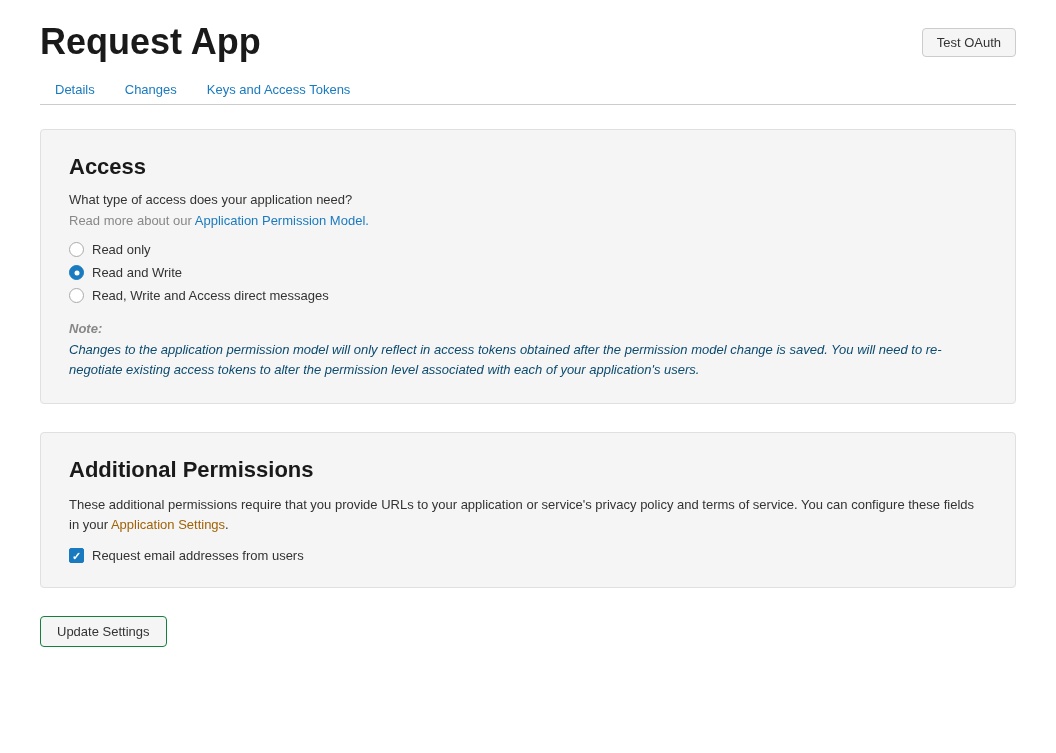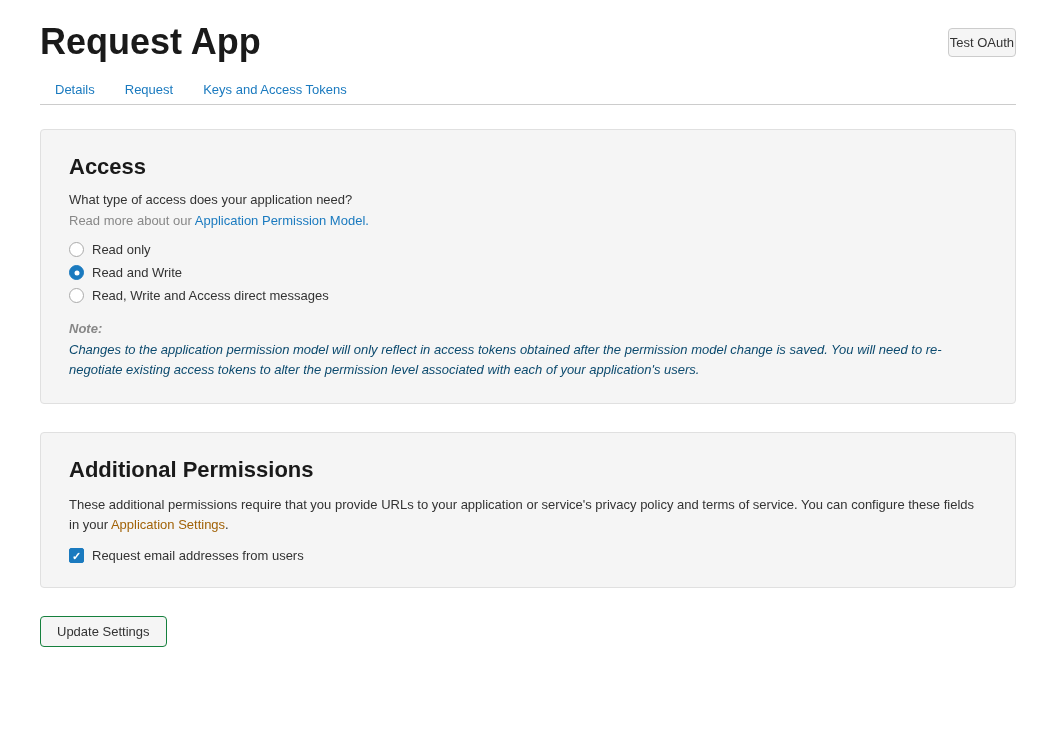--- a/index.html
+++ b/index.html
@@ -20,21 +20,21 @@
       justify-content: space-between;
       margin-bottom: 10px;
     }
     .app-title {
       font-size: 36px;
       font-weight: bold;
       color: #1a1a1a;
       line-height: 1.2;
     }
     .test-oauth-btn {
-      padding: 6px 1px;
+      padding: 6px 14px;
       background: #f5f5f5;
       border: 1px solid #ccc;
       border-radius: 4px;
       font-size: 13px;
       color: #333;
       cursor: pointer;
       margin-top: 8px;
     }
     .tabs-bar {
       display: flex;
@@ -198,21 +198,21 @@
 
 <div class="page-container">
 
   <div class="header-row">
     <h1 class="app-title">Request App</h1>
     <button class="test-oauth-btn">Test OAuth</button>
   </div>
 
   <div class="tabs-bar">
     <a class="tab">Details</a>
-    <a class="tab">Request</a>
+    <a class="tab">Changes</a>
     <a class="tab">Keys and Access Tokens</a>
   </div>
 
   <div class="section-card">
     <h2 class="section-title">Access</h2>
     <p class="section-description">What type of access does your application need?</p>
     <p class="read-more-text">
       <span>Read more about our </span><a>Application Permission Model.</a>
     </p>
 

